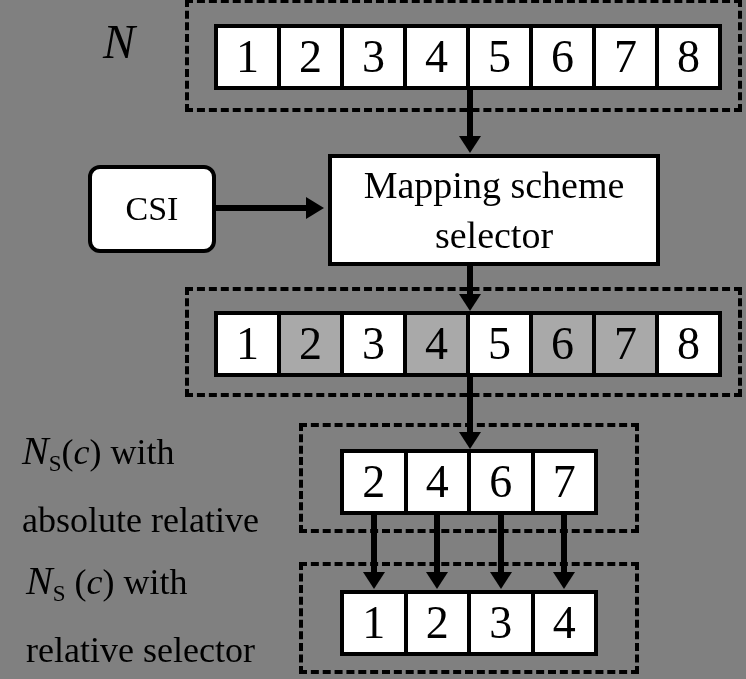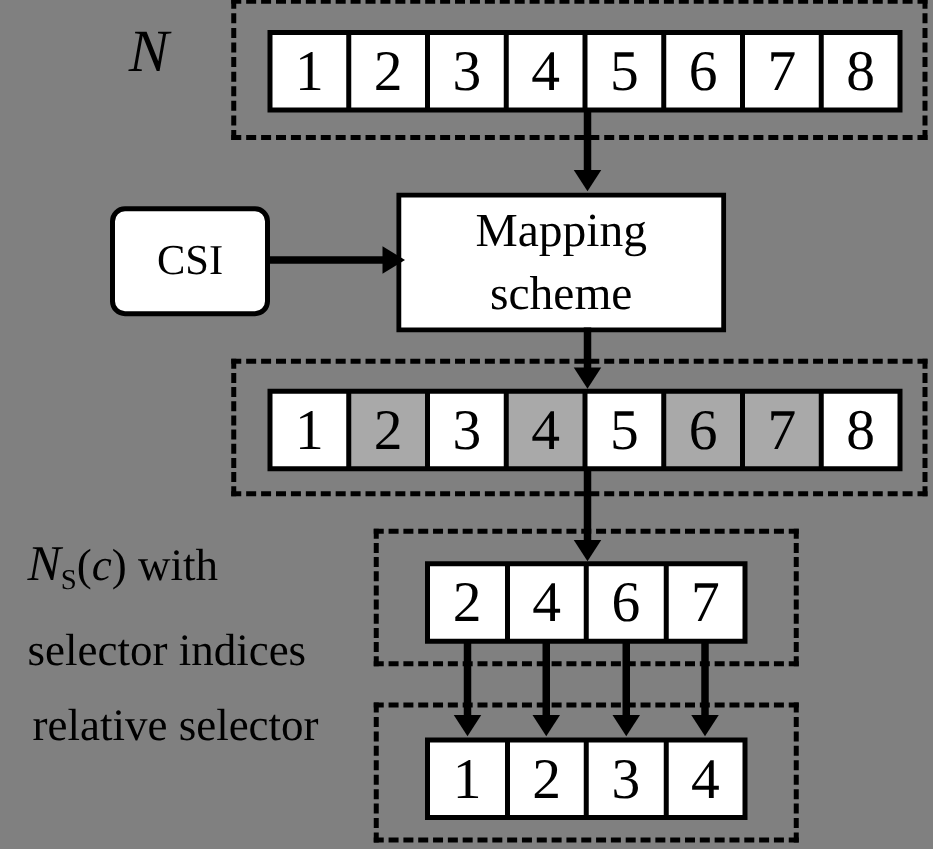--- a/index.html
+++ b/index.html
@@ -95,22 +95,23 @@
     <div class="cell">1</div>
     <div class="cell">2</div>
     <div class="cell">3</div>
     <div class="cell">4</div>
   </div>
 
   <div class="solidbox csi-text" style="left:88px;top:165px;width:128px;height:88px;">
     <div>CSI</div>
   </div>
 
-  <div class="solidbox selector-text" style="left:317px;top:154px;width:264px;height:112px;">
+  <div class="solidbox selector-text" style="left:328px;top:154px;width:332px;height:112px;">
     <div>Mapping scheme</div>
+    <div>selector</div>
   </div>
 
   <div class="vline" style="left:467px;top:87px;height:50px;"></div>
   <div class="head-down" style="left:459px;top:136px;"></div>
 
   <div class="hline" style="left:212px;top:205px;width:96px;"></div>
   <div class="head-right" style="left:306px;top:197px;"></div>
 
   <div class="vline" style="left:467px;top:262px;height:34px;"></div>
   <div class="head-down" style="left:459px;top:294px;"></div>
@@ -131,20 +132,23 @@
   <div class="head-down" style="left:553px;top:572px;"></div>
 
   <div class="label" style="left:103px;top:14px;">
     <span class="mathsym-big">N</span>
   </div>
 
   <div class="label twoline" style="left:22px;top:422px;">
     <div>
       <span class="mathsym">N</span><span class="sub">S</span><span>(</span><span class="ital">c</span><span>)</span><span> with</span>
     </div>
-    <div>selector indices</div>
+    <div>absolute relative</div>
   </div>
 
   <div class="label twoline" style="left:26px;top:552px;">
+    <div>
+      <span class="mathsym">N</span><span class="sub">S</span><span> (</span><span class="ital">c</span><span>)</span><span> with</span>
+    </div>
     <div>relative selector</div>
   </div>
 
 </div>
 
 </body></html>

